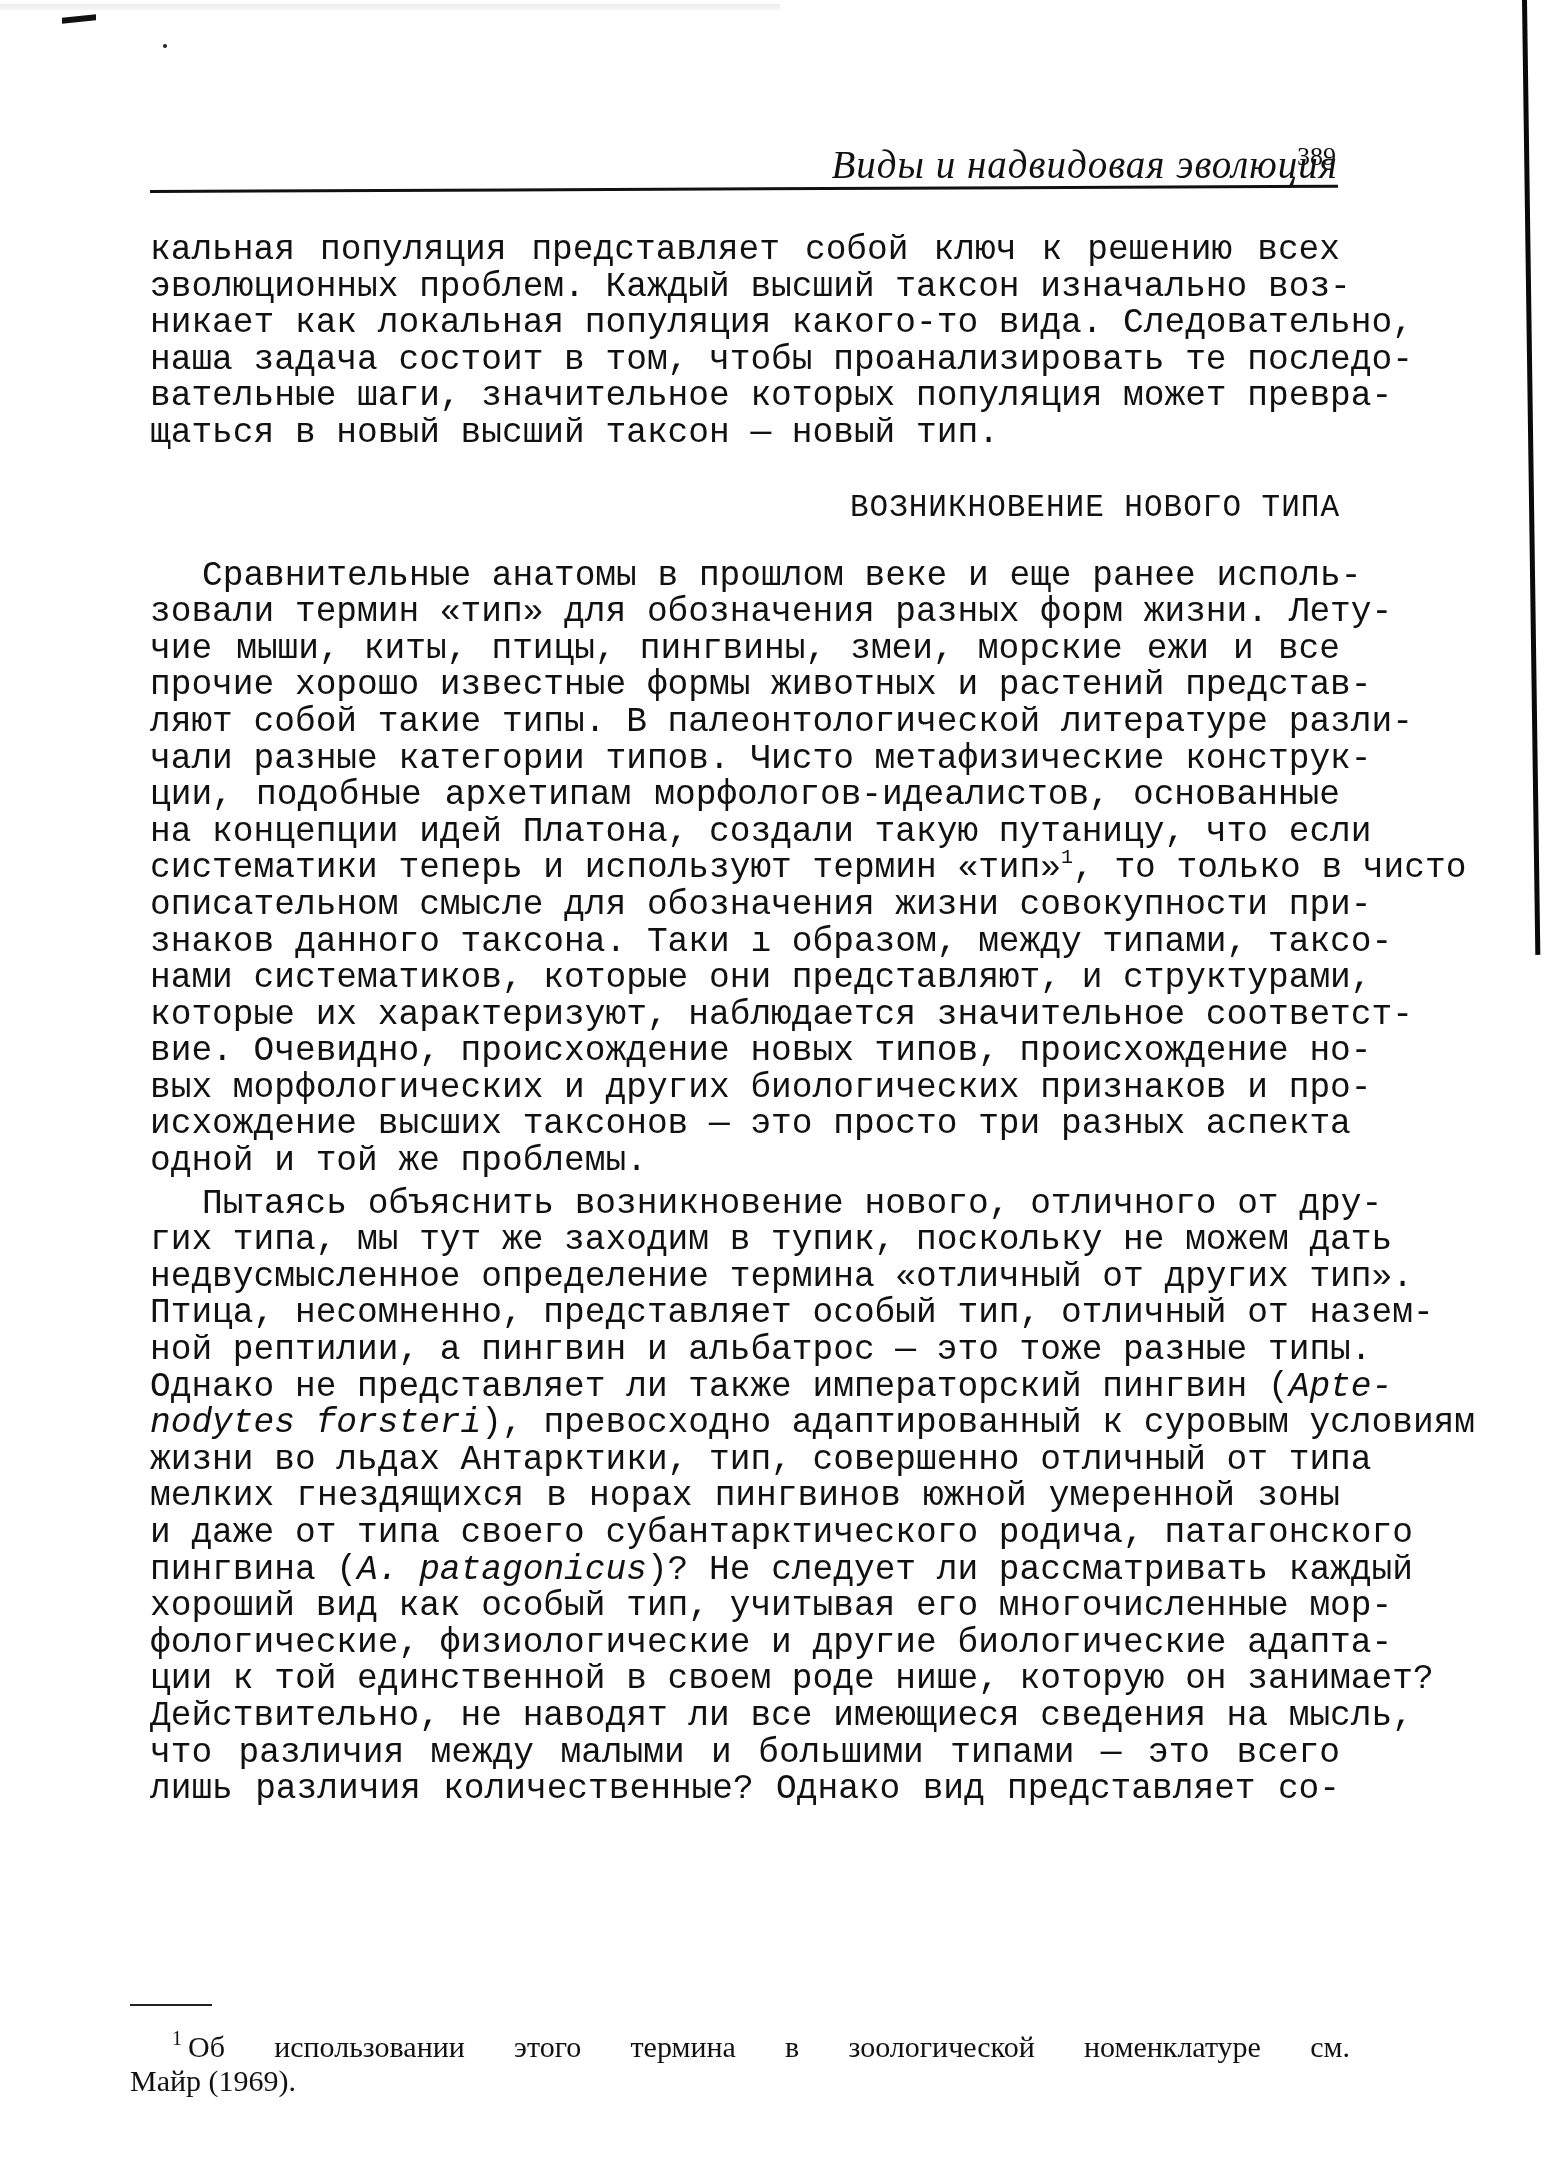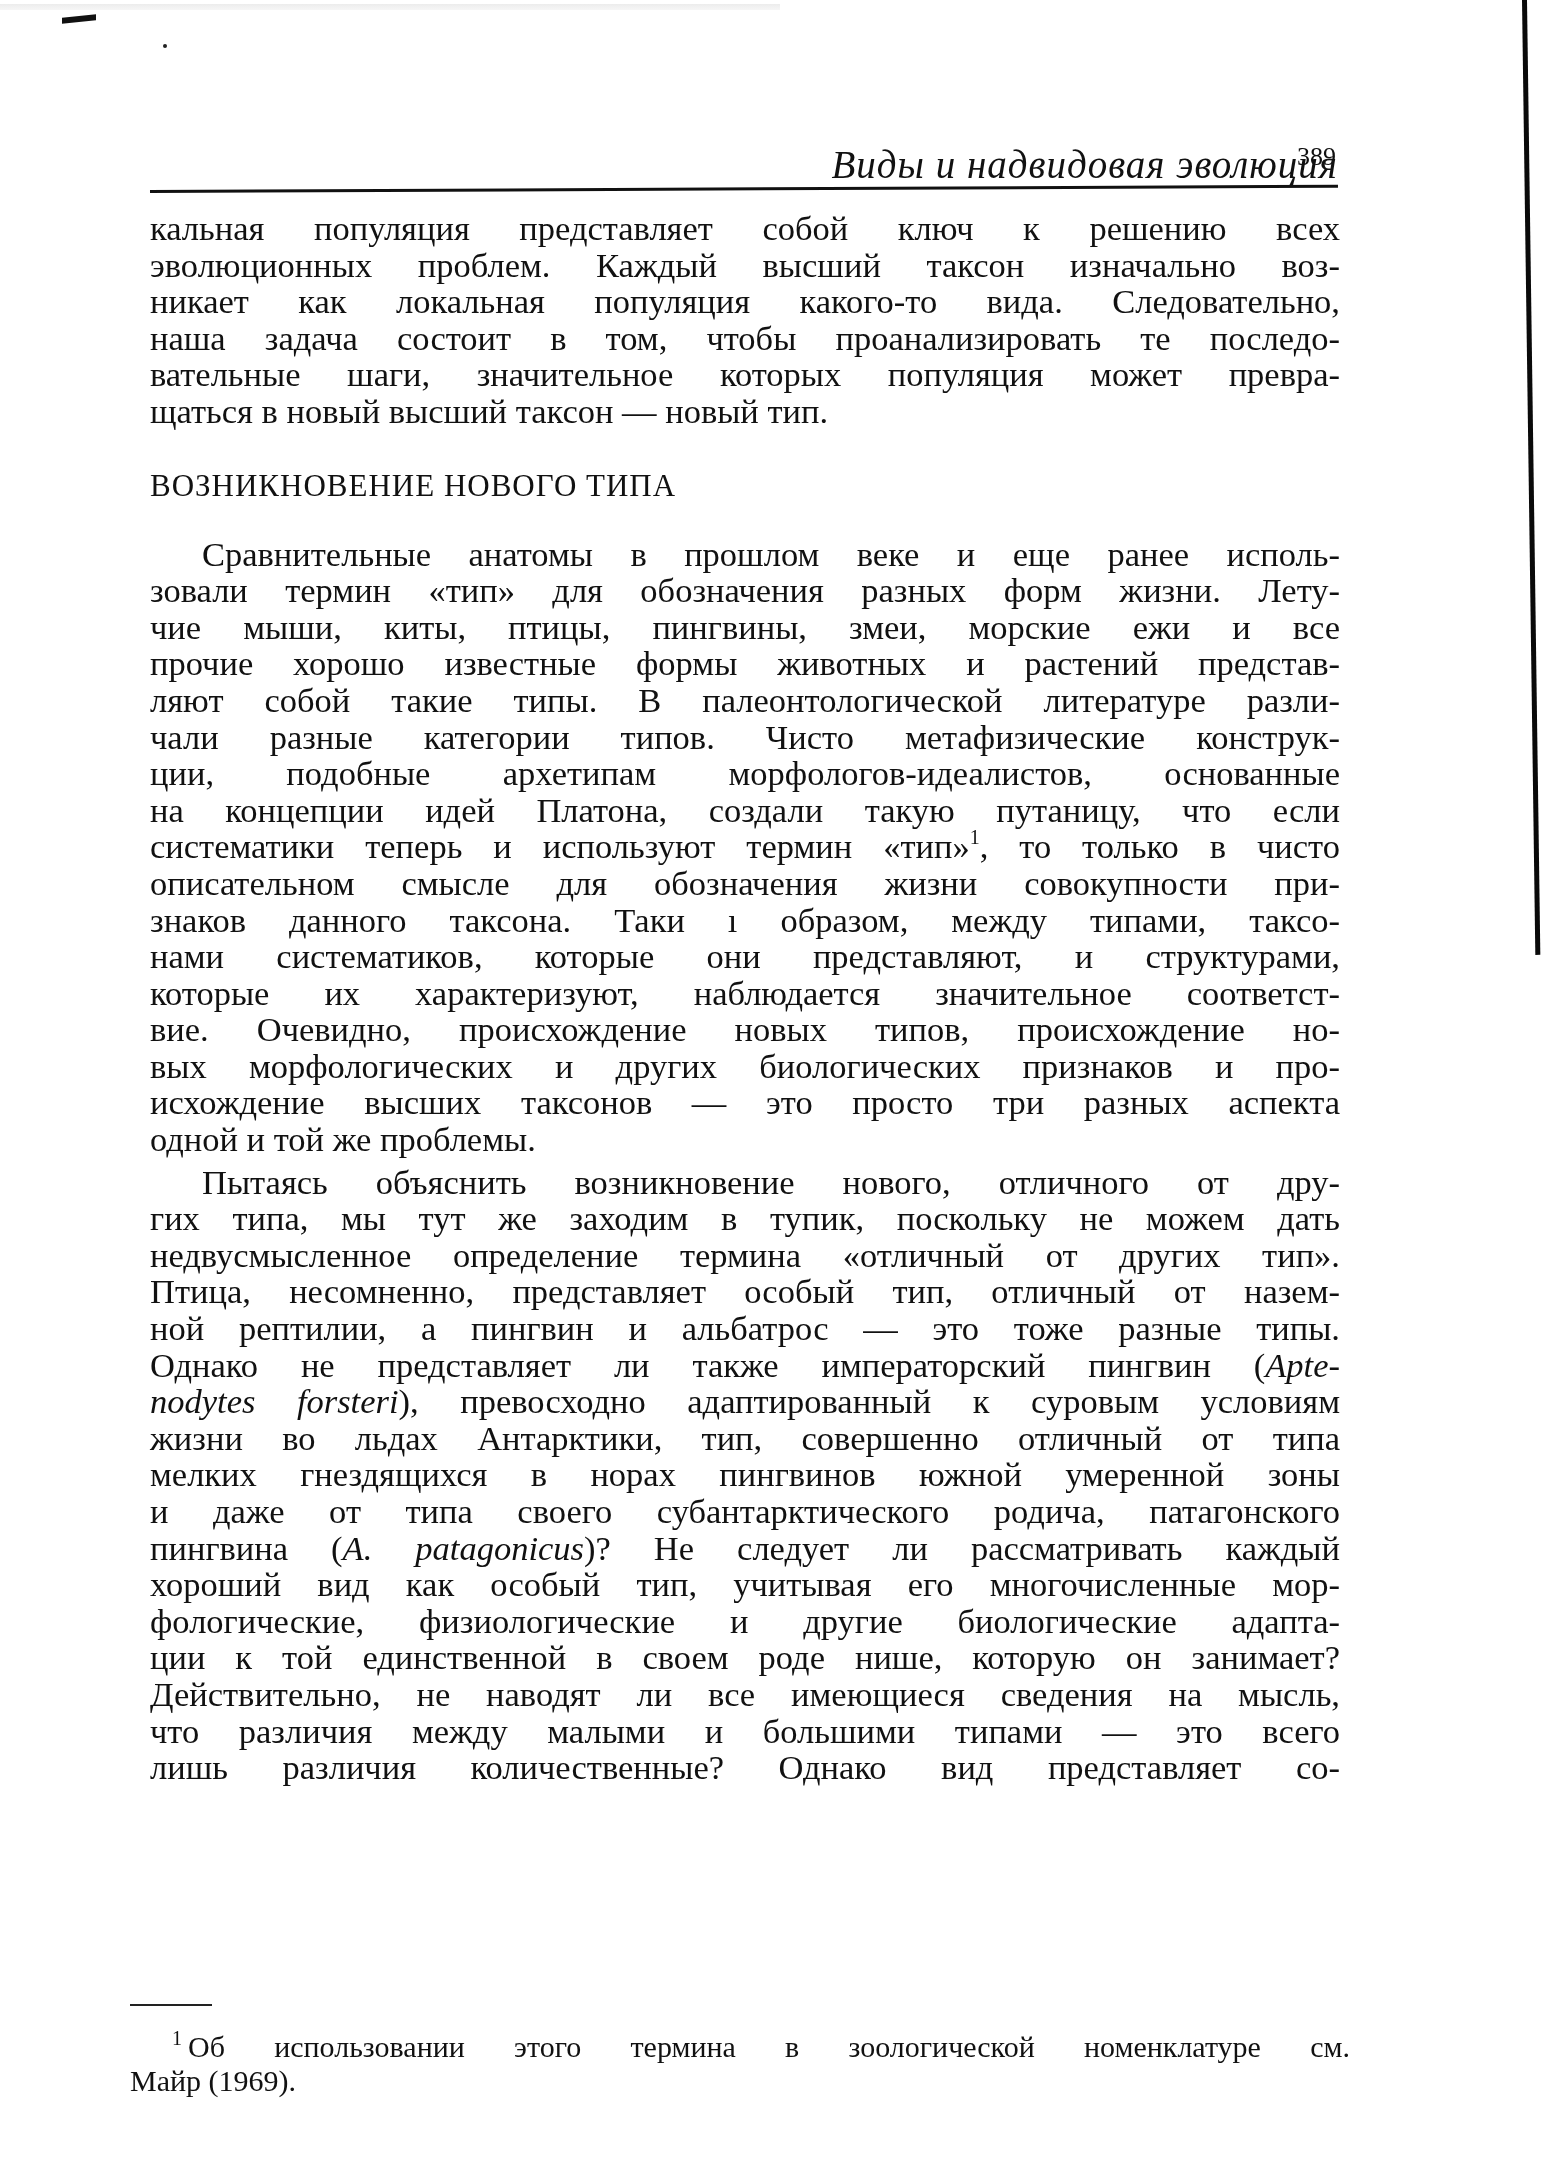--- a/index.html
+++ b/index.html
@@ -72,41 +72,42 @@
       top: 190px;
       width: 1188px;
       height: 3px;
       background: #111;
       transform: rotate(-0.25deg);
       transform-origin: left center;
     }
     .body-text {
       position: absolute;
       left: 150px;
-      top: 210px;
+      top: 232px;
       width: 1190px;
       font-size: 34.5px;
       line-height: 36.6px;
+      font-family: Liberation Mono, monospace;
     }
     .line {
       display: block;
       white-space: nowrap;
       text-align: justify;
       text-align-last: justify;
       height: 36.6px;
     }
     .line.last {
       text-align-last: left;
     }
     .line.indent {
       padding-left: 52px;
     }
     .section-heading {
       display: block;
-      text-align: left;
+      text-align: right;
       font-size: 31px;
       letter-spacing: 1px;
       margin: 36px 0 30px 0;
       height: 40px;
       line-height: 40px;
     }
     .para-gap {
       height: 6px;
     }
     sup {

